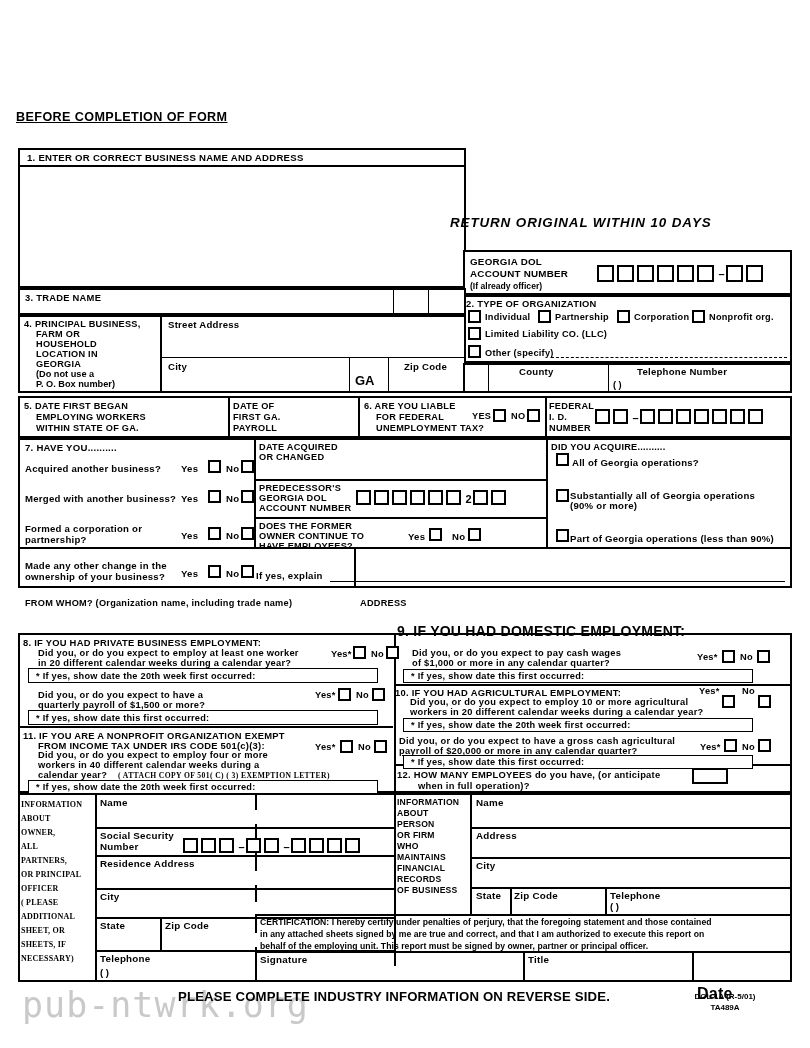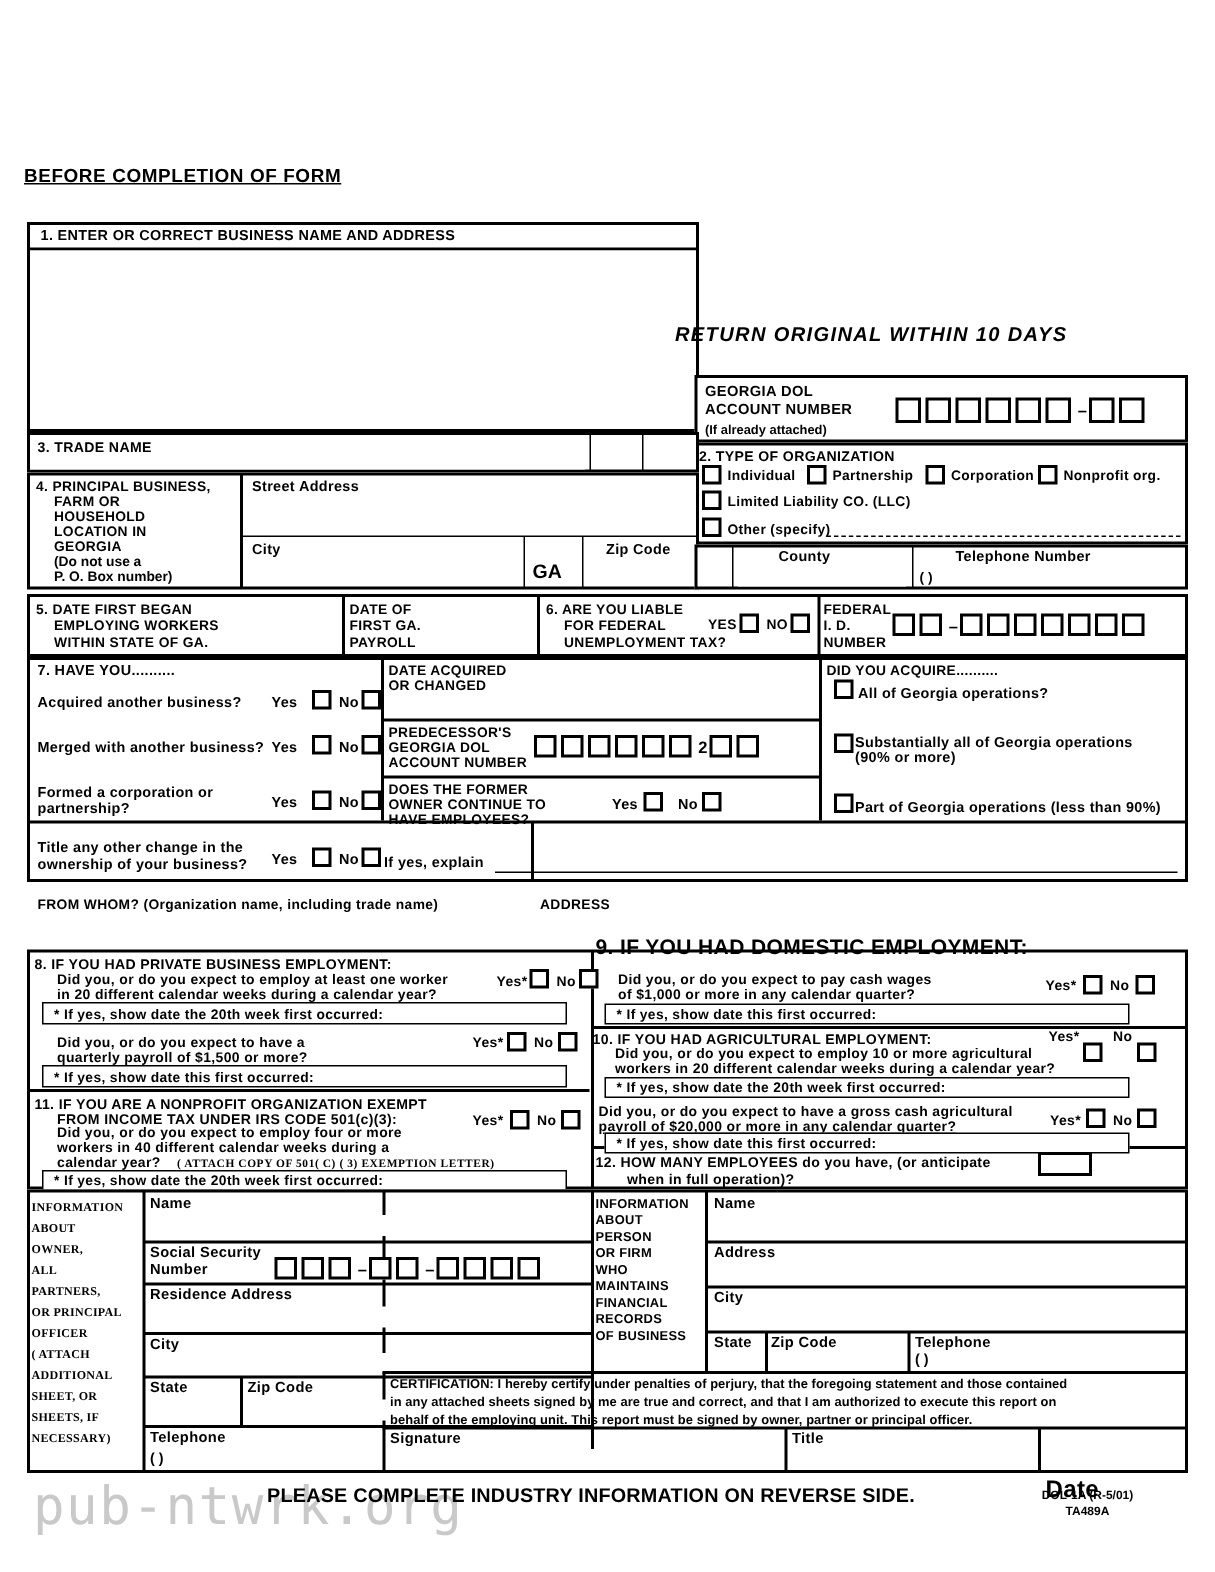--- a/index.html
+++ b/index.html
@@ -102,21 +102,21 @@
   <div class="bx2" style="left:18px; top:148px; width:448px; height:140px;"></div>
   <div class="hline2" style="left:18px; top:165px; width:448px;"></div>
   <div class="lbl" style="left:27px; top:152px; font-size:9.6px;">1. ENTER OR CORRECT BUSINESS NAME AND ADDRESS</div>
   <div class="box" style="left:20px; top:167px; width:444px; height:119px; border:none;"></div>
 
   <div class="ret-orig" style="left:450px; top:215px;font-style:italic;">RETURN ORIGINAL WITHIN 10 DAYS</div>
 
   <div class="bx2" style="left:463px; top:250px; width:329px; height:45px;"></div>
   <div class="lbl" style="left:470px; top:256px; font-size:9.8px;">GEORGIA DOL</div>
   <div class="lbl" style="left:470px; top:268px; font-size:9.8px;">ACCOUNT NUMBER</div>
-  <div class="lbl-n" style="left:470px; top:281px; font-size:8.6px; font-weight:bold;">(If already attached)</div>
+  <div class="lbl-n" style="left:470px; top:281px; font-size:8.6px; font-weight:bold;">(If already officer)</div>
   <div class="chargrid" style="left:597px; top:265px;">
     <div class="cell"></div>
     <div class="cell"></div>
     <div class="cell"></div>
     <div class="cell"></div>
     <div class="cell"></div>
     <div class="cell"></div>
     <div class="dash">–</div>
     <div class="cell"></div>
     <div class="cell"></div>
@@ -238,21 +238,21 @@
   <div class="lbl" style="left:226px; top:493px; font-size:9.6px;">No</div>
   <div class="cb" style="left:241px; top:490px;"></div>
 
   <div class="lbl" style="left:25px; top:523px; font-size:9.6px;">Formed a corporation or</div>
   <div class="lbl" style="left:25px; top:534px; font-size:9.6px;">partnership?</div>
   <div class="lbl" style="left:181px; top:530px; font-size:9.6px;">Yes</div>
   <div class="cb" style="left:208px; top:527px;"></div>
   <div class="lbl" style="left:226px; top:530px; font-size:9.6px;">No</div>
   <div class="cb" style="left:241px; top:527px;"></div>
 
-  <div class="lbl" style="left:25px; top:560px; font-size:9.6px;">Title any other change in the</div>
+  <div class="lbl" style="left:25px; top:560px; font-size:9.6px;">Made any other change in the</div>
   <div class="lbl" style="left:25px; top:571px; font-size:9.6px;">ownership of your business?</div>
   <div class="lbl" style="left:181px; top:568px; font-size:9.6px;">Yes</div>
   <div class="cb" style="left:208px; top:565px;"></div>
   <div class="lbl" style="left:226px; top:568px; font-size:9.6px;">No</div>
   <div class="cb" style="left:241px; top:565px;"></div>
   <div class="lbl" style="left:256px; top:570px; font-size:9.6px;">If yes, explain</div>
   <div class="solidline" style="left:330px; top:581px; width:455px;"></div>
 
   <div class="lbl" style="left:259px; top:442px;">DATE ACQUIRED</div>
   <div class="lbl" style="left:259px; top:452px;">OR CHANGED</div>
@@ -374,21 +374,21 @@
   <div class="vline2" style="left:470px; top:794px; height:120px;"></div>
 
   <div class="sidecap" style="left:21px; top:798px; width:72px;">
     <div>INFORMATION</div>
     <div>ABOUT</div>
     <div>OWNER,</div>
     <div>ALL</div>
     <div>PARTNERS,</div>
     <div>OR  PRINCIPAL</div>
     <div>OFFICER</div>
-    <div>( ATTACH</div>
+    <div>( PLEASE</div>
     <div>ADDITIONAL</div>
     <div>SHEET,  OR</div>
     <div>SHEETS,  IF</div>
     <div>NECESSARY)</div>
   </div>
 
   <div class="hline2" style="left:96px; top:827px; width:298px;"></div>
   <div class="hline2" style="left:96px; top:855px; width:298px;"></div>
   <div class="hline2" style="left:96px; top:888px; width:298px;"></div>
   <div class="hline2" style="left:96px; top:917px; width:298px;"></div>

